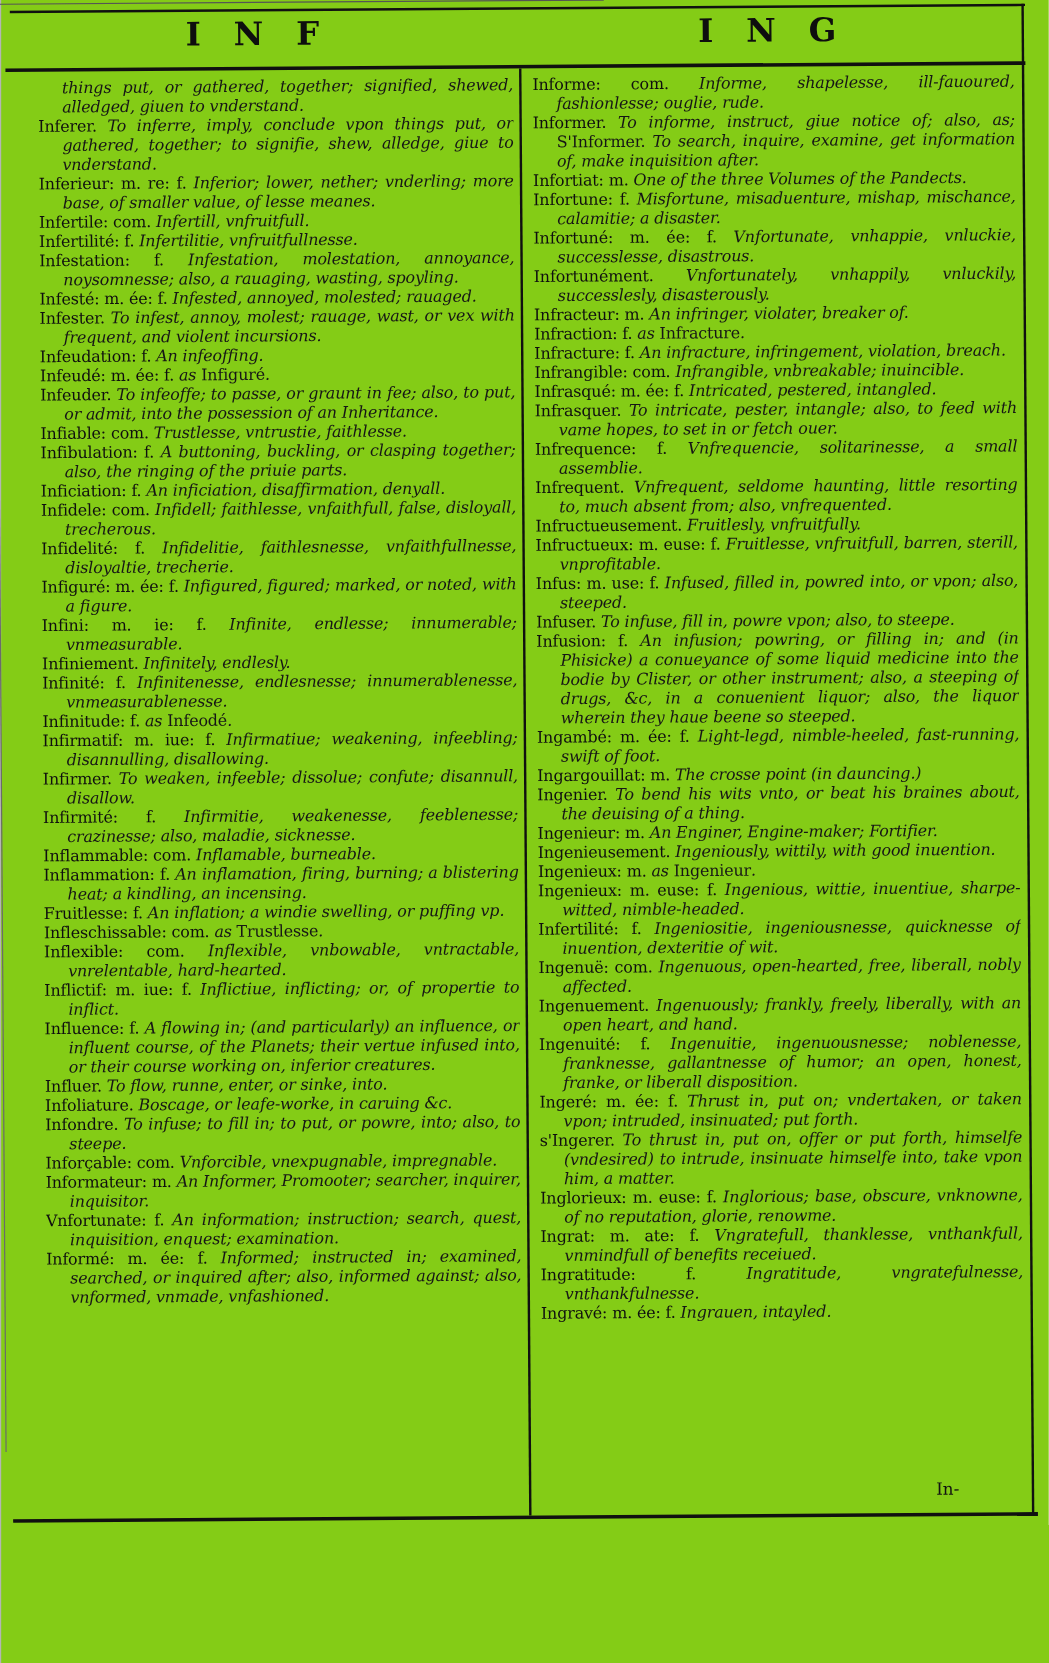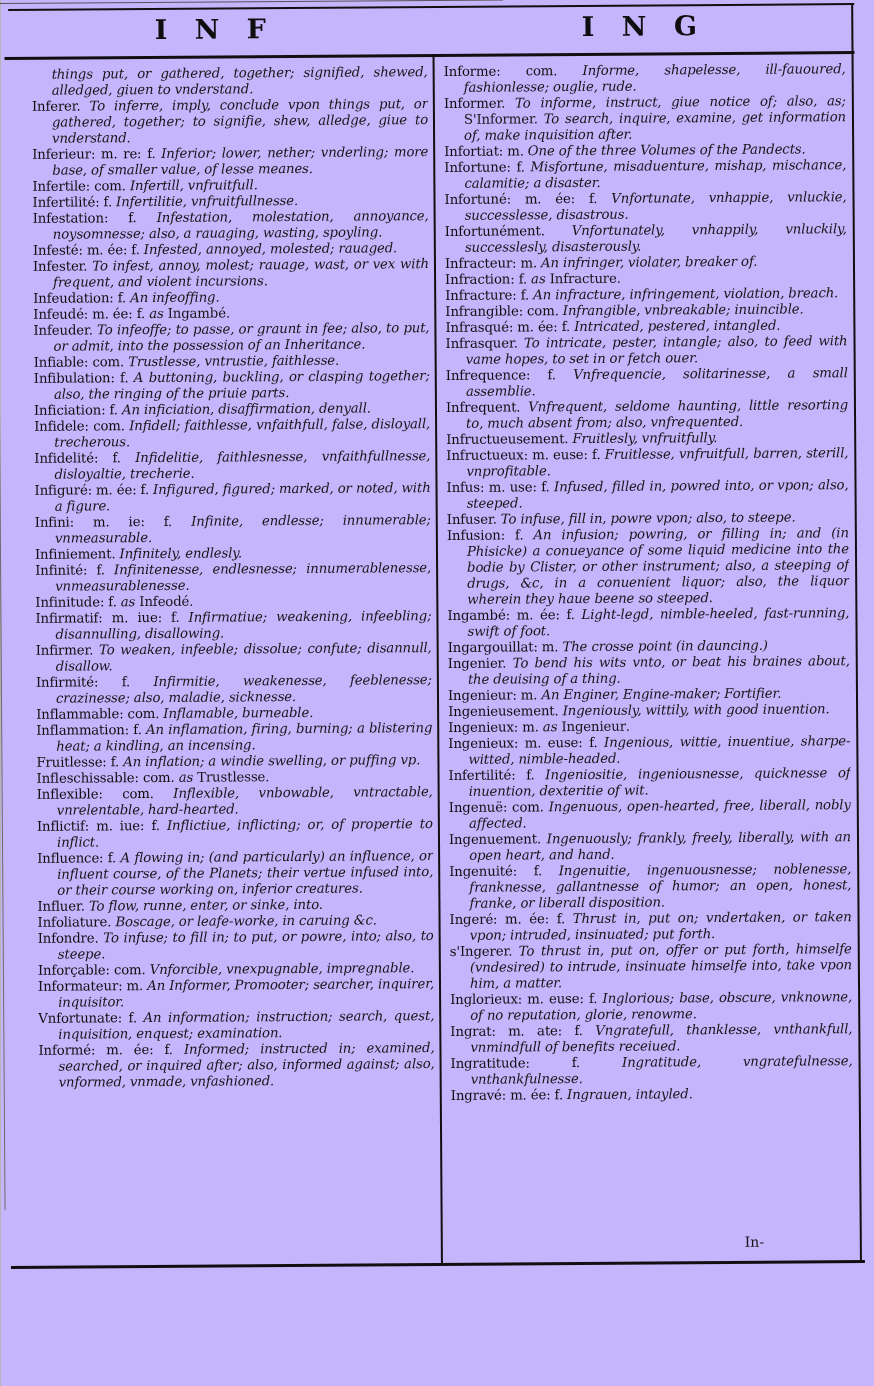--- a/index.html
+++ b/index.html
@@ -1,21 +1,21 @@
 <!DOCTYPE html>
 <html><head>
 <meta charset="utf-8">
 <style>
   html,body{margin:0;padding:0;}
   body{
     width:874px;height:1386px;overflow:hidden;
     background:#ffffff;
     font-family:"DejaVu Serif",serif;
   }
-  .scan{position:relative;width:874px;height:1386px;background:#c4b5fd;color:#161616;}
+  .scan{position:relative;width:874px;height:1386px;background:#84cc16;color:#161616;}
   .tilt{position:absolute;inset:0;transform:rotate(-0.4deg);transform-origin:50% 40%;}
 
   
   .rule{position:absolute;background:#101010;}
   .top-edge{left:0;top:2px;width:58%;height:1px;background:#555;}
   .top-rule{left:12px;top:6px;width:846px;height:2px;}
   .header-rule{left:8px;top:54px;width:850px;height:3px;}
   .bottom-rule{left:6px;top:1263px;width:854px;height:3px;}
   .left-rule{left:13px;top:57px;width:1px;height:1206px;background:#6b6b6b;}
   .center-rule{left:436px;top:57px;width:2px;height:1206px;}
@@ -41,21 +41,21 @@
   .column.right{left:447px;width:402px;}
 
   .entry{margin:0;padding-left:20px;text-indent:-20px;}
   .entry.cont{text-indent:0;}
   .head{font-style:normal;color:#0f0f0f;}
   .gl{font-style:italic;}
   .rom{font-style:normal;}
 
   .catchword{
     position:absolute;top:1236px;left:740px;width:90px;
-    text-align:left;font-size:14px;color:#121212;
+    text-align:center;font-size:14px;color:#121212;
   }
 </style>
 </head>
 <body>
 
 <div class="scan">
   <div class="tilt">
 
     <div class="top-edge"></div>
     <div class="rule top-rule"></div>
@@ -72,21 +72,21 @@
     <div class="column left" id="col-left">
         <p class="entry cont"><span class="gl">things put, or gathered, together; signified, shewed, alledged, giuen to vnderstand.</span></p>
         <p class="entry"><span class="head">Inferer. </span><span class="gl">To inferre, imply, conclude vpon things put, or gathered, together; to signifie, shew, alledge, giue to vnderstand.</span></p>
         <p class="entry"><span class="head">Inferieur: m. re: f. </span><span class="gl">Inferior; lower, nether; vnderling; more base, of smaller value, of lesse meanes.</span></p>
         <p class="entry"><span class="head">Infertile: com. </span><span class="gl">Infertill, vnfruitfull.</span></p>
         <p class="entry"><span class="head">Infertilité: f. </span><span class="gl">Infertilitie, vnfruitfullnesse.</span></p>
         <p class="entry"><span class="head">Infestation: f. </span><span class="gl">Infestation, molestation, annoyance, noysomnesse; also, a rauaging, wasting, spoyling.</span></p>
         <p class="entry"><span class="head">Infesté: m. ée: f. </span><span class="gl">Infested, annoyed, molested; rauaged.</span></p>
         <p class="entry"><span class="head">Infester. </span><span class="gl">To infest, annoy, molest; rauage, wast, or vex with frequent, and violent incursions.</span></p>
         <p class="entry"><span class="head">Infeudation: f. </span><span class="gl">An infeoffing.</span></p>
-        <p class="entry"><span class="head">Infeudé: m. ée: f. </span><span class="gl">as </span><span class="rom">Ingambé</span><span class="gl">.</span></p>
+        <p class="entry"><span class="head">Infeudé: m. ée: f. </span><span class="gl">as </span><span class="rom">Infiguré</span><span class="gl">.</span></p>
         <p class="entry"><span class="head">Infeuder. </span><span class="gl">To infeoffe; to passe, or graunt in fee; also, to put, or admit, into the possession of an Inheritance.</span></p>
         <p class="entry"><span class="head">Infiable: com. </span><span class="gl">Trustlesse, vntrustie, faithlesse.</span></p>
         <p class="entry"><span class="head">Infibulation: f. </span><span class="gl">A buttoning, buckling, or clasping together; also, the ringing of the priuie parts.</span></p>
         <p class="entry"><span class="head">Inficiation: f. </span><span class="gl">An inficiation, disaffirmation, denyall.</span></p>
         <p class="entry"><span class="head">Infidele: com. </span><span class="gl">Infidell; faithlesse, vnfaithfull, false, disloyall, trecherous.</span></p>
         <p class="entry"><span class="head">Infidelité: f. </span><span class="gl">Infidelitie, faithlesnesse, vnfaithfullnesse, disloyaltie, trecherie.</span></p>
         <p class="entry"><span class="head">Infiguré: m. ée: f. </span><span class="gl">Infigured, figured; marked, or noted, with a figure.</span></p>
         <p class="entry"><span class="head">Infini: m. ie: f. </span><span class="gl">Infinite, endlesse; innumerable; vnmeasurable.</span></p>
         <p class="entry"><span class="head">Infiniement. </span><span class="gl">Infinitely, endlesly.</span></p>
         <p class="entry"><span class="head">Infinité: f. </span><span class="gl">Infinitenesse, endlesnesse; innumerablenesse, vnmeasurablenesse.</span></p>

